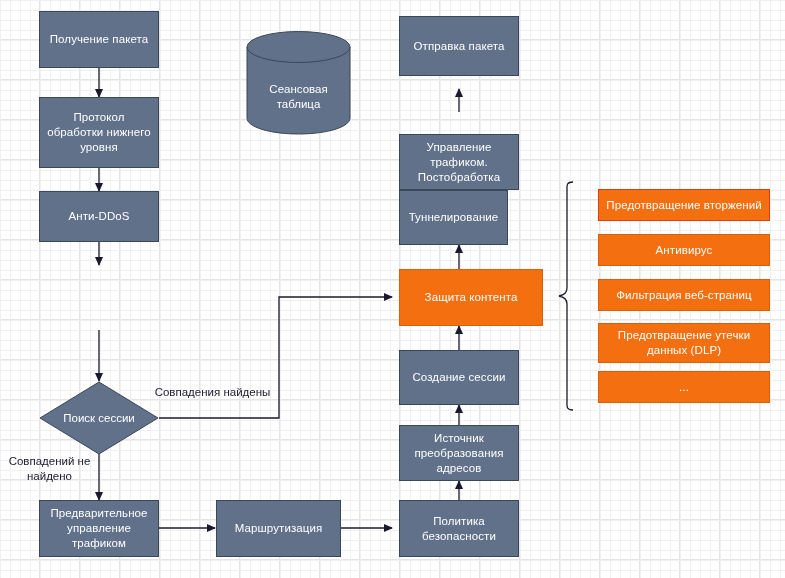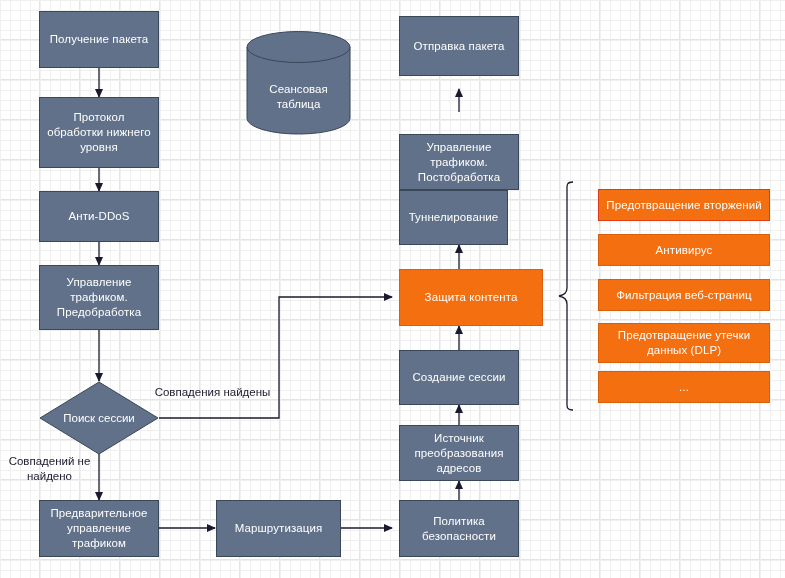--- a/index.html
+++ b/index.html
@@ -146,23 +146,20 @@
   </div>
 
   <div class="node slate" style="left:39px;top:97px;width:120px;height:71px;">
     <span class="lbl">Протокол обработки нижнего уровня</span>
   </div>
 
   <div class="node slate" style="left:39px;top:191px;width:120px;height:51px;">
     <span class="lbl">Анти-DDoS</span>
   </div>
 
-  <div class="node slate" style="left:39px;top:265px;width:120px;height:65px;">
-    <span class="lbl">Управление трафиком. Предобработка</span>
-  </div>
 
   <div class="diamond-wrap" style="left:39px;top:381px;width:120px;height:74px;">
     <svg width="120" height="74" viewBox="0 0 120 74">
       <polygon points="60,1 119,37 60,73 1,37" fill="#61718a" stroke="#3a4758" stroke-width="1"></polygon>
     </svg>
     <div class="diamond-label">Поиск сессии</div>
   </div>
 
   <div class="node slate" style="left:39px;top:500px;width:120px;height:57px;justify-content:flex-end;">
     <span class="lbl">Предварительное управление трафиком</span>

